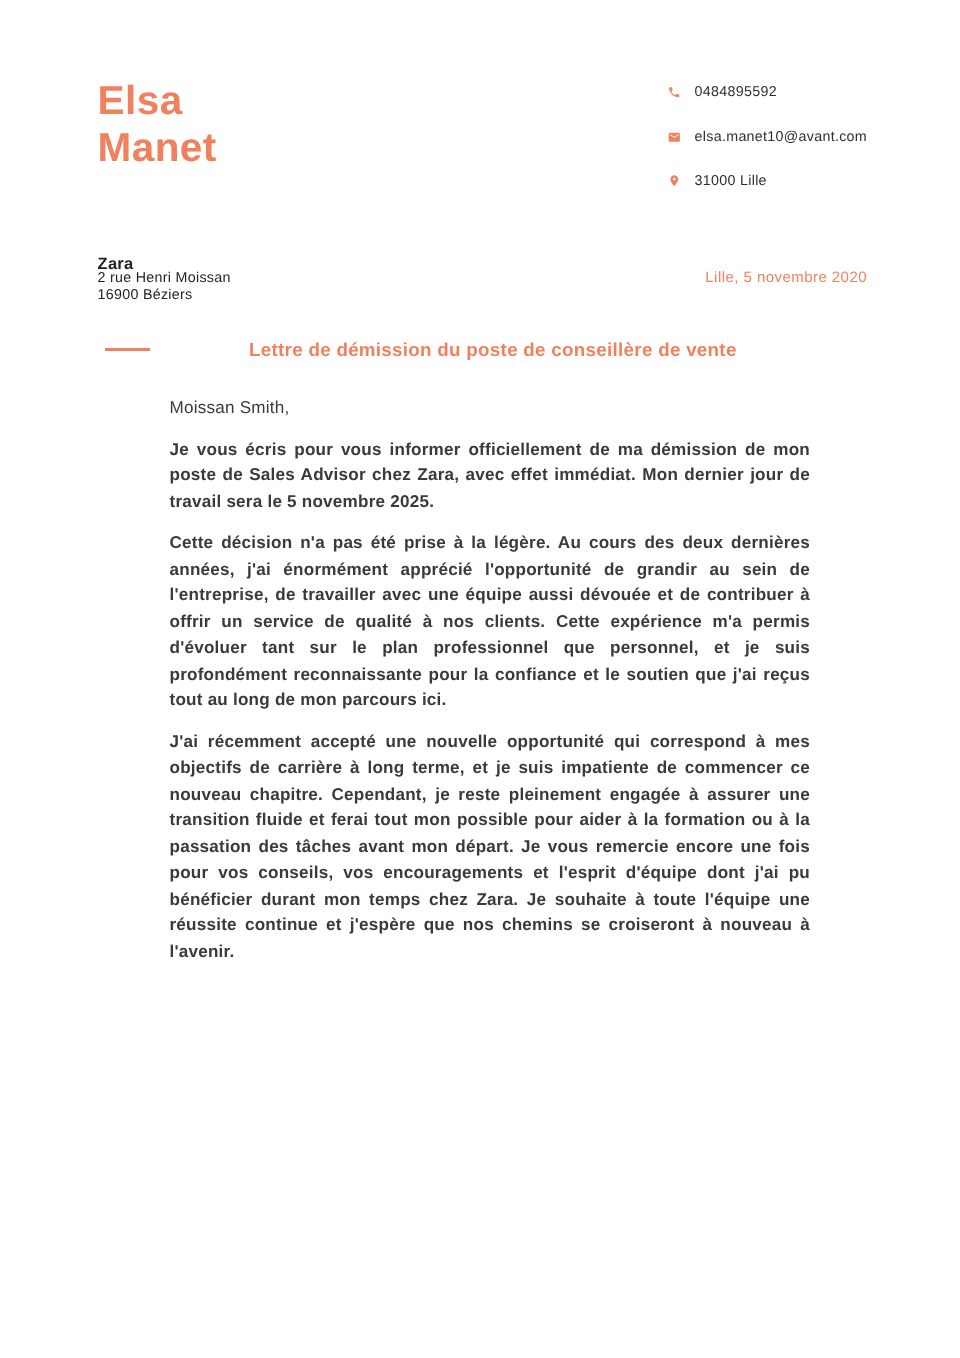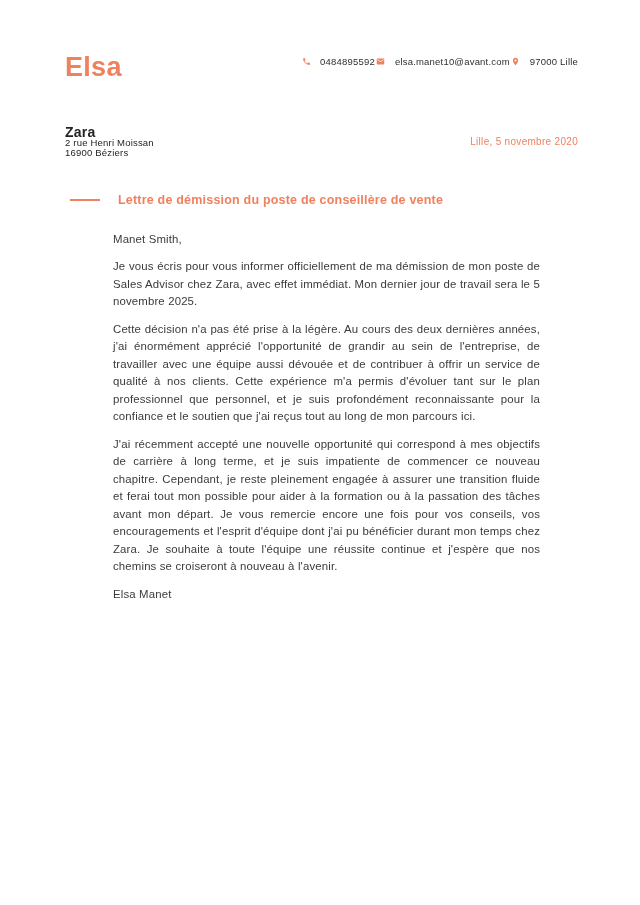--- a/index.html
+++ b/index.html
@@ -32,22 +32,22 @@
     line-height: 31px;
     font-weight: 700;
     letter-spacing: 0.3px;
     color: var(--accent);
   }
   .sender-name span { display: block; }
 
   .contact {
     margin-top: 4px;
     display: flex;
-    flex-direction: row;
-    gap: 1px;
+    flex-direction: column;
+    gap: 18px;
   }
   .contact-row {
     display: flex;
     align-items: center;
     font-size: 9.5px;
     line-height: 11.5px;
     color: #2f2f31;
     letter-spacing: 0.2px;
   }
   .cicon {
@@ -69,35 +69,36 @@
     align-items: flex-start;
   }
   .recipient {
     font-size: 9.5px;
     line-height: 10.5px;
     color: #232325;
     letter-spacing: 0.2px;
   }
   .recipient .company {
     font-weight: 700;
-    font-size: 14px;
+    font-size: 11px;
   }
   .recipient span { display: block; }
   .date-line {
     margin-top: 9px;
     font-size: 10px;
     color: var(--accent);
     letter-spacing: 0.3px;
   }
 
   
   .subject-row {
-    margin-top: 34px;
+    margin-top: 24px;
     display: flex;
     align-items: center;
+    gap: 48px;
   }
   .subject-dash {
     width: 30px;
     height: 2px;
     background: var(--accent);
     margin-left: 5px;
     flex: 0 0 auto;
   }
   .subject-text {
     margin-left: 18px;
@@ -110,32 +111,33 @@
   
   .letter-body {
     margin: 24px 38px 0 48px;
     font-size: 11.4px;
     line-height: 17.5px;
     color: var(--text);
     letter-spacing: 0.15px;
   }
   .letter-body p { margin-bottom: 10px; }
   .greeting { text-align: left; }
-  .para { text-align: justify; }
+  .para { text-align: justify; font-weight: bold; }
   .closing-block { margin-top: 8px; }
   .closing-block span { display: block; line-height: 17.5px; }
 </style>
 </head>
 <body>
 
 <div class="page">
 
   <div class="header">
     <h1 class="sender-name">
       <span>Elsa</span>
+      <span>Manet</span>
     </h1>
 
     <div class="contact">
       <div class="contact-row">
         <span class="cicon">
           <svg viewBox="0 0 24 24">
               <path d="M6.62 10.79c1.44 2.83 3.76 5.14 6.59 6.59l2.2-2.2c.27-.27.67-.36 1.02-.24 1.12.37 2.33.57 3.57.57.55 0 1 .45 1 1V20c0 .55-.45 1-1 1-9.39 0-17-7.61-17-17 0-.55.45-1 1-1h3.5c.55 0 1 .45 1 1 0 1.25.2 2.45.57 3.57.11.35.03.74-.25 1.02l-2.2 2.2z"></path>
             </svg>
         </span>
         <span>0484895592</span>
@@ -147,42 +149,41 @@
             </svg>
         </span>
         <span>elsa.manet10@avant.com</span>
       </div>
       <div class="contact-row">
         <span class="cicon">
           <svg viewBox="0 0 24 24">
               <path d="M12 2C8.13 2 5 5.13 5 9c0 5.25 7 13 7 13s7-7.75 7-13c0-3.87-3.13-7-7-7zm0 9.5c-1.38 0-2.5-1.12-2.5-2.5s1.12-2.5 2.5-2.5 2.5 1.12 2.5 2.5-1.12 2.5-2.5 2.5z"></path>
             </svg>
         </span>
-        <span>97000 Lille</span>
+        <span>31000 Lille</span>
       </div>
     </div>
   </div>
 
   <div class="recipient-row">
     <div class="recipient">
       <span class="company">Zara</span>
       <span>2 rue Henri Moissan</span>
       <span>16900 Béziers</span>
     </div>
     <div class="date-line">Lille, 5 novembre 2020</div>
   </div>
 
   <div class="subject-row">
     <div class="subject-dash"></div>
     <div class="subject-text">Lettre de démission du poste de conseillère de vente</div>
   </div>
 
   <div class="letter-body">
-    <p class="greeting">Manet Smith,</p>
+    <p class="greeting">Moissan Smith,</p>
     <p class="para">Je vous écris pour vous informer officiellement de ma démission de mon poste de Sales Advisor chez Zara, avec effet immédiat. Mon dernier jour de travail sera le 5 novembre 2025.</p>
     <p class="para">Cette décision n'a pas été prise à la légère. Au cours des deux dernières années, j'ai énormément apprécié l'opportunité de grandir au sein de l'entreprise, de travailler avec une équipe aussi dévouée et de contribuer à offrir un service de qualité à nos clients. Cette expérience m'a permis d'évoluer tant sur le plan professionnel que personnel, et je suis profondément reconnaissante pour la confiance et le soutien que j'ai reçus tout au long de mon parcours ici.</p>
     <p class="para">J'ai récemment accepté une nouvelle opportunité qui correspond à mes objectifs de carrière à long terme, et je suis impatiente de commencer ce nouveau chapitre. Cependant, je reste pleinement engagée à assurer une transition fluide et ferai tout mon possible pour aider à la formation ou à la passation des tâches avant mon départ. Je vous remercie encore une fois pour vos conseils, vos encouragements et l'esprit d'équipe dont j'ai pu bénéficier durant mon temps chez Zara. Je souhaite à toute l'équipe une réussite continue et j'espère que nos chemins se croiseront à nouveau à l'avenir.</p>
     <div class="closing-block">
-      <span>Elsa Manet</span>
     </div>
   </div>
 
 </div>
 
 </body></html>

